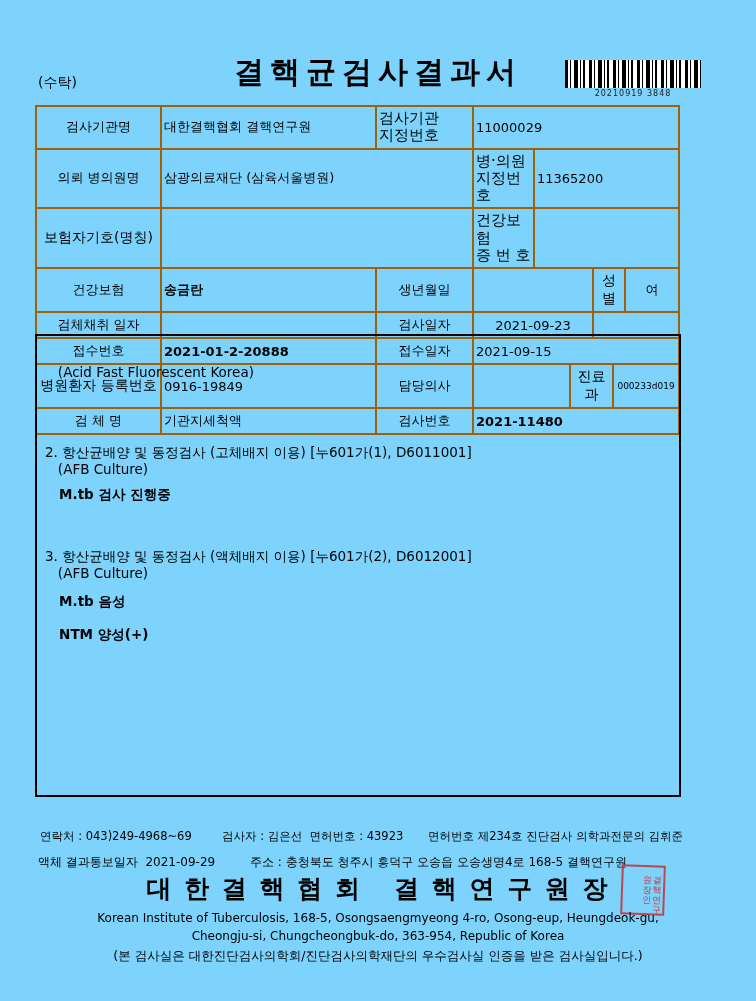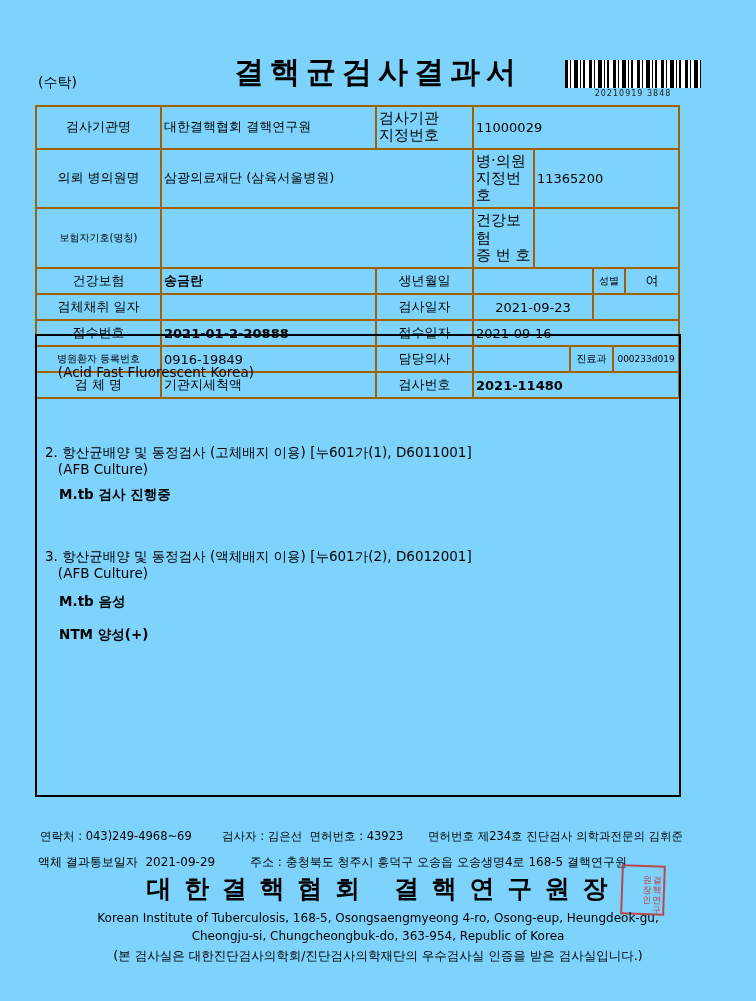--- a/index.html
+++ b/index.html
@@ -32,21 +32,21 @@
     font-size:13px;
   }
   table.info td { border:2px solid #a16207; overflow:hidden; padding:3px 2px; }
   tr.r1 td { height:36px; } tr.r2 td { height:32px; } tr.r3 td { height:32px; }
   tr.r4 td { height:26px; } tr.r5 td { height:25px; } tr.r6 td { height:26px; }
   tr.r7 td { height:26px; } tr.r8 td { height:25px; }
   td.lbl { text-align:center; }
   td.val { text-align:left; padding-left:10px; }
   td.ctr { text-align:center; }
   td.wrap2 { white-space:pre-line; font-size:15px; line-height:1.15; }
-  td.sm { font-size:10px; }
+  td.sm { font-size:14px; }
   td.tiny { font-size:9px; text-align:center; padding:0; }
   .b { font-weight:bold; }
   
   .results {
     position:absolute; left:35px; top:334px; width:646px; height:463px;
     border:2px solid #000; font-size:13.5px;
   }
   .rline { position:absolute; left:8px; white-space:pre; }
   .rl-i1a { top:10px; }  .rl-i1b { top:28px; }
   .rl-i2a { top:108px; } .rl-i2b { top:125px; } .rl-i2c { top:150px; font-weight:bold; }
@@ -135,21 +135,21 @@
       <td class="lbl">검체채취 일자</td>
       <td class="val"></td>
       <td class="lbl">검사일자</td>
       <td class="ctr" colspan="3">2021-09-23</td>
       <td colspan="3"></td>
     </tr>
     <tr class="r6">
       <td class="lbl">접수번호</td>
       <td class="val b">2021-01-2-20888</td>
       <td class="lbl">접수일자</td>
-      <td class="val" colspan="6">2021-09-16</td>
+      <td class="val" colspan="6">2021-09-15</td>
     </tr>
     <tr class="r7">
       <td class="lbl sm">병원환자 등록번호</td>
       <td class="val">0916-19849</td>
       <td class="lbl">담당의사</td>
       <td class="val" colspan="2"></td>
       <td class="lbl sm" colspan="2">진료과</td>
       <td class="tiny" colspan="2">000233d019</td>
     </tr>
     <tr class="r8">

